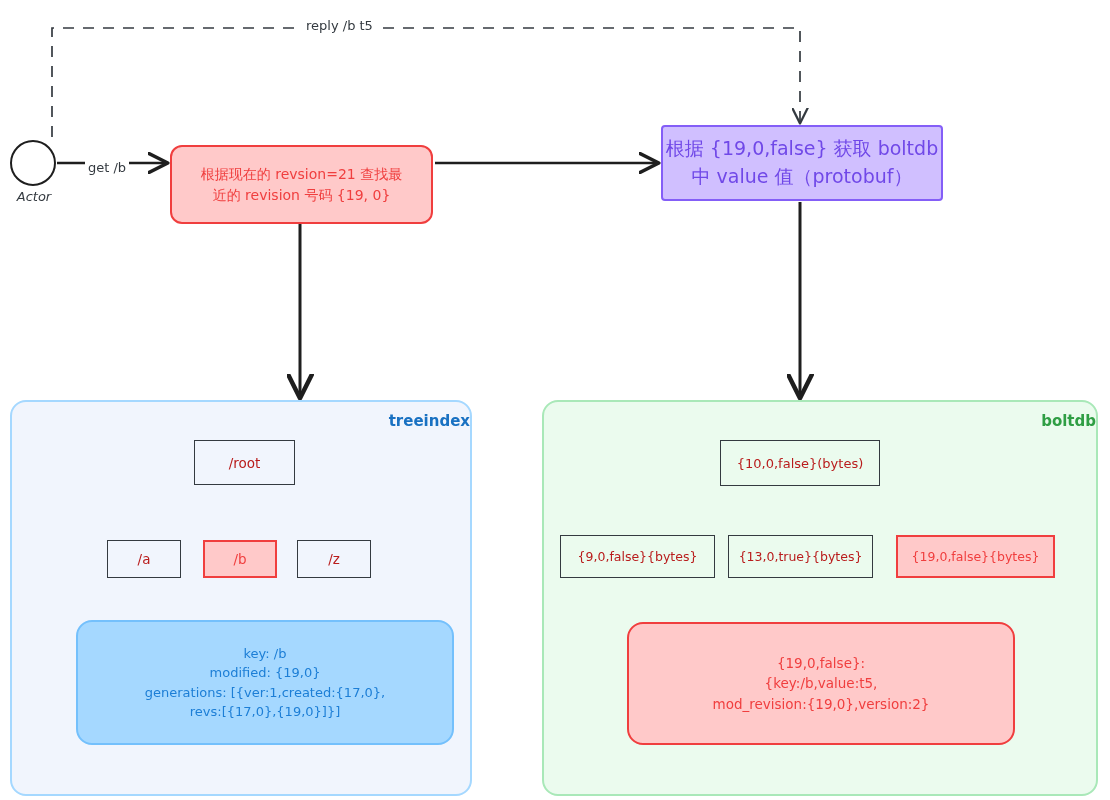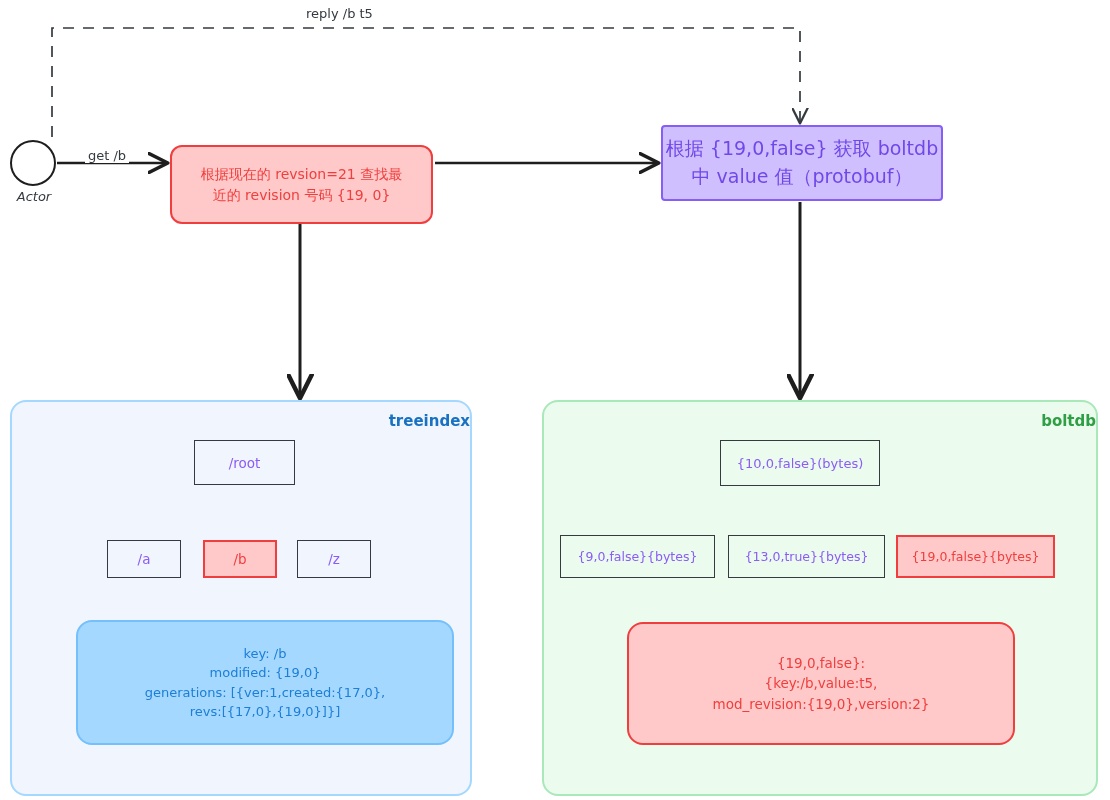--- a/index.html
+++ b/index.html
@@ -65,20 +65,21 @@
   }
 
   
   .edge-label {
     position: absolute;
     background: #ffffff;
     color: #343a40;
     font-size: 13px;
     padding: 0 3px;
     white-space: nowrap;
+    margin-top: 12px;
   }
   .lbl-get { left: 85px; top: 148px; }
   .lbl-reply { left: 303px; top: 6px; }
 
   
   .panel {
     position: absolute;
     box-sizing: border-box;
     border-radius: 16px;
   }
@@ -105,39 +106,39 @@
   
   .tbox {
     position: absolute;
     box-sizing: border-box;
     display: flex;
     align-items: center;
     justify-content: center;
     text-align: center;
     border: 1.8px solid #343a40;
     background: transparent;
-    color: #8b5cf6;
+    color: #b91c1c;
     font-size: 13.5px;
   }
   .tbox.sel {
     border: 2.5px solid #f03e3e;
     background: #ffc9c9;
     color: #f03e3e;
   }
 
   
   .ti-root { left: 194px; top: 440px; width: 101px; height: 45px; }
   .ti-a    { left: 107px; top: 540px; width: 74px;  height: 38px; }
   .ti-b    { left: 203px; top: 540px; width: 74px;  height: 38px; }
   .ti-z    { left: 297px; top: 540px; width: 74px;  height: 38px; }
 
   
   .bd-root { left: 720px; top: 440px; width: 160px; height: 46px; font-size: 13px; }
   .bd-c1   { left: 560px; top: 535px; width: 155px; height: 43px; font-size: 12.5px; text-align: center; }
-  .bd-c2   { left: 728px; top: 535px; width: 157px; height: 43px; font-size: 12.5px; }
+  .bd-c2   { left: 728px; top: 535px; width: 145px; height: 43px; font-size: 12.5px; }
   .bd-c3   { left: 896px; top: 535px; width: 159px; height: 43px; font-size: 12.5px; }
 
   
   .note {
     position: absolute;
     box-sizing: border-box;
     display: flex;
     align-items: center;
     justify-content: center;
     text-align: center;

